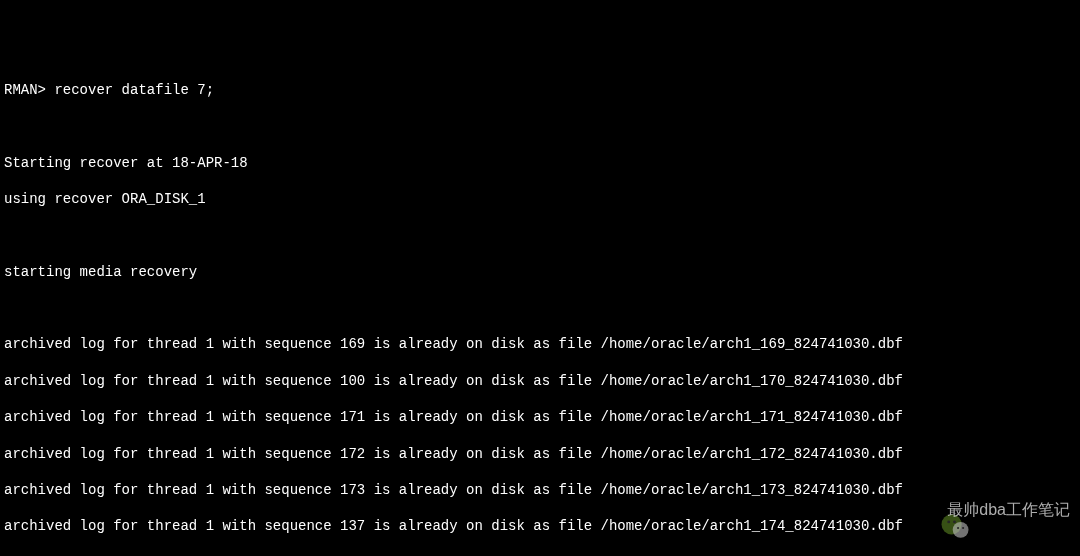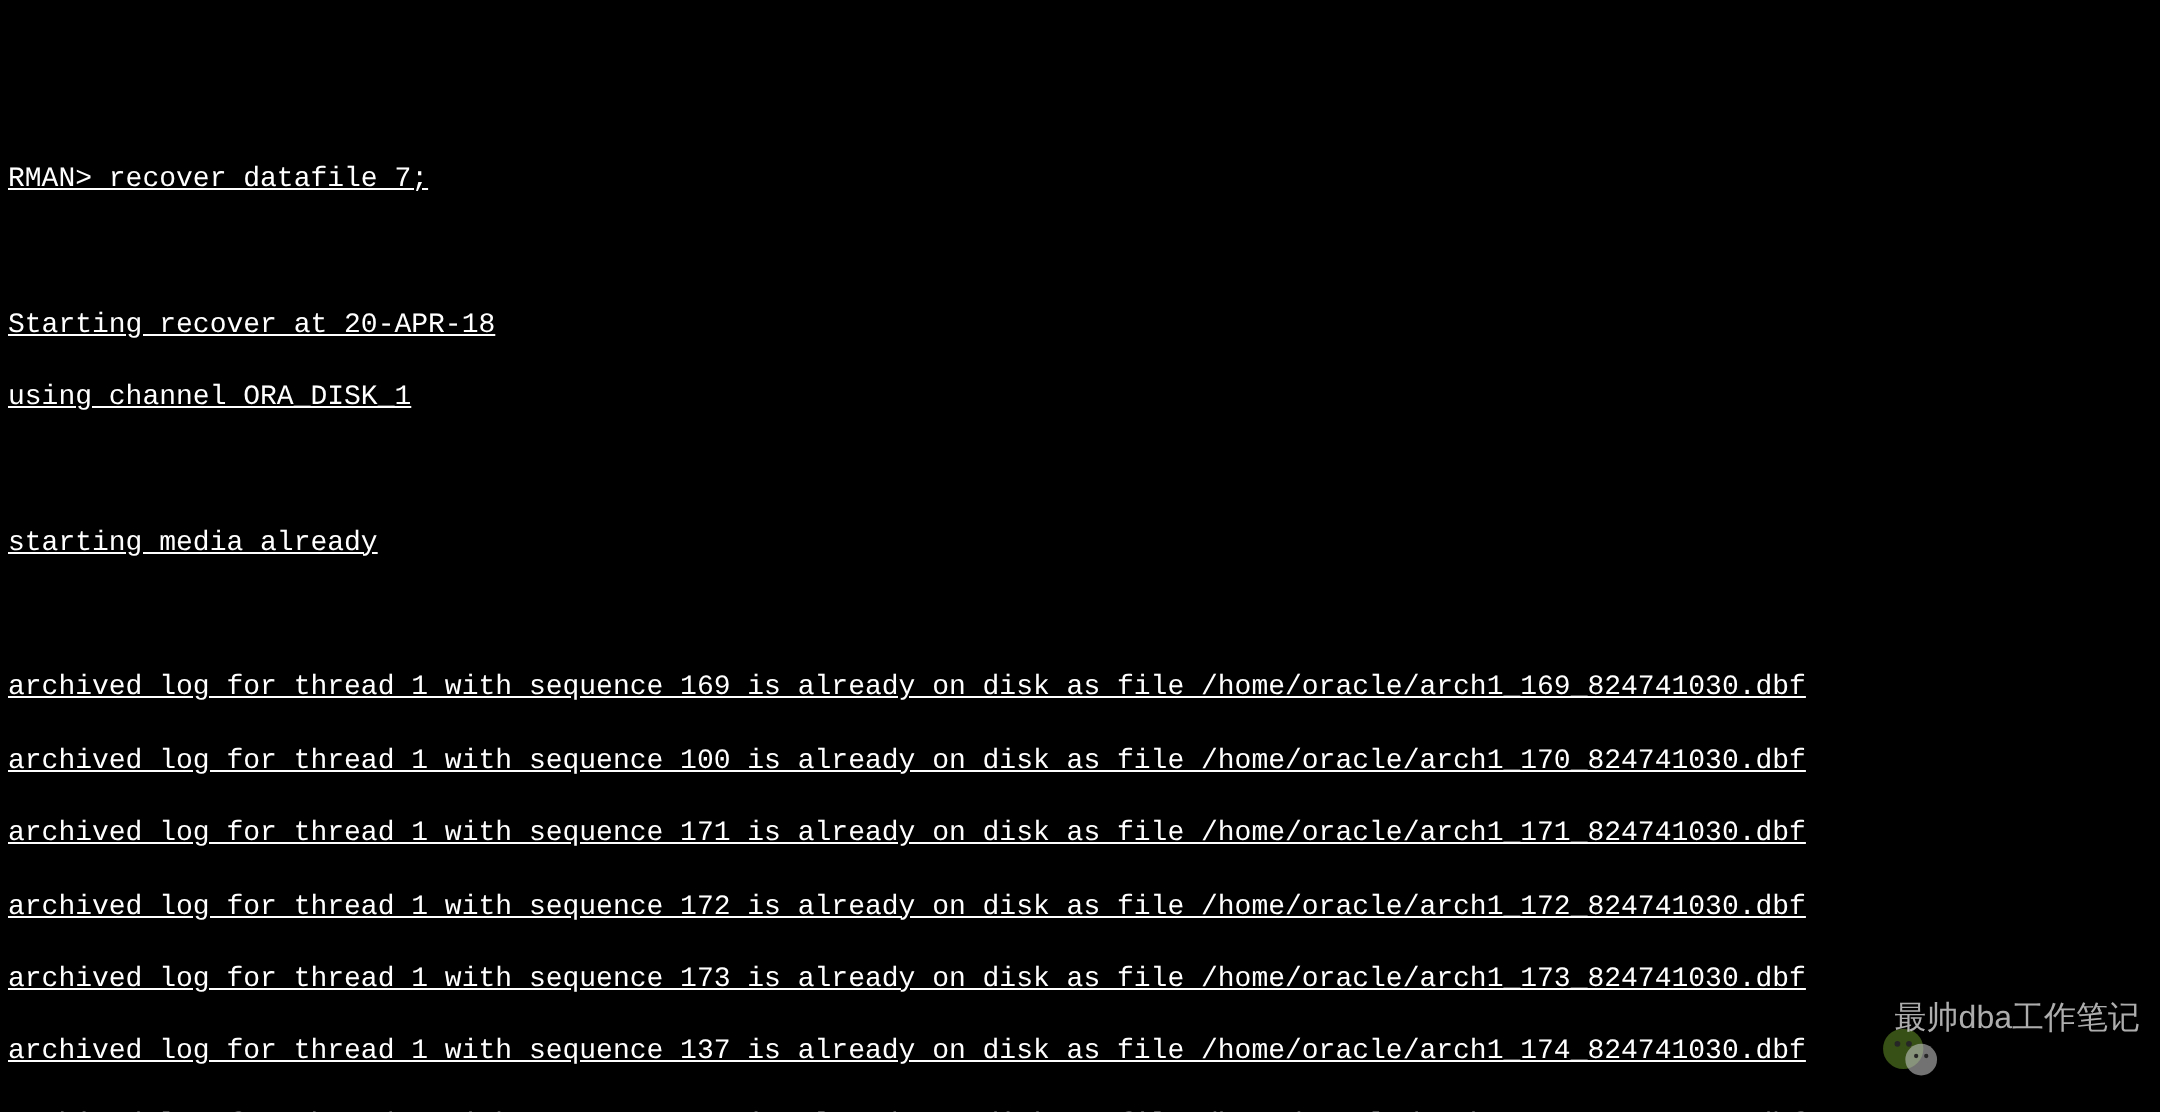--- a/index.html
+++ b/index.html
@@ -15,21 +15,20 @@
       line-height: 1.3;
       width: 1080px;
       height: 556px;
       overflow: hidden;
       position: relative;
       padding: 8px 4px;
       white-space: pre;
     }
     .terminal-line {
       display: block;
-      text-decoration: underline;
     }
     .blank-line {
       height: 1.3em;
     }
     .watermark {
       position: absolute;
       bottom: 28px;
       right: 10px;
       display: flex;
       align-items: center;
@@ -51,24 +50,24 @@
       opacity: 0.85;
     }
   </style>
 </head>
 <body>
 
 
 
 <span class="terminal-line">RMAN&gt; recover datafile 7;</span>
 <div class="blank-line"></div>
-<span class="terminal-line">Starting recover at 20-APR-18</span>
-<span class="terminal-line">using channel ORA_DISK_1</span>
+<span class="terminal-line">Starting recover at 18-APR-18</span>
+<span class="terminal-line">using recover ORA_DISK_1</span>
 <div class="blank-line"></div>
-<span class="terminal-line">starting media already</span>
+<span class="terminal-line">starting media recovery</span>
 <div class="blank-line"></div>
 <span class="terminal-line">archived log for thread 1 with sequence 169 is already on disk as file /home/oracle/arch1_169_824741030.dbf</span>
 <span class="terminal-line">archived log for thread 1 with sequence 100 is already on disk as file /home/oracle/arch1_170_824741030.dbf</span>
 <span class="terminal-line">archived log for thread 1 with sequence 171 is already on disk as file /home/oracle/arch1_171_824741030.dbf</span>
 <span class="terminal-line">archived log for thread 1 with sequence 172 is already on disk as file /home/oracle/arch1_172_824741030.dbf</span>
 <span class="terminal-line">archived log for thread 1 with sequence 173 is already on disk as file /home/oracle/arch1_173_824741030.dbf</span>
 <span class="terminal-line">archived log for thread 1 with sequence 137 is already on disk as file /home/oracle/arch1_174_824741030.dbf</span>
 <span class="terminal-line">archived log for thread 1 with sequence 175 is already on disk as file /home/oracle/arch1_175_824741030.dbf</span>
 
 

